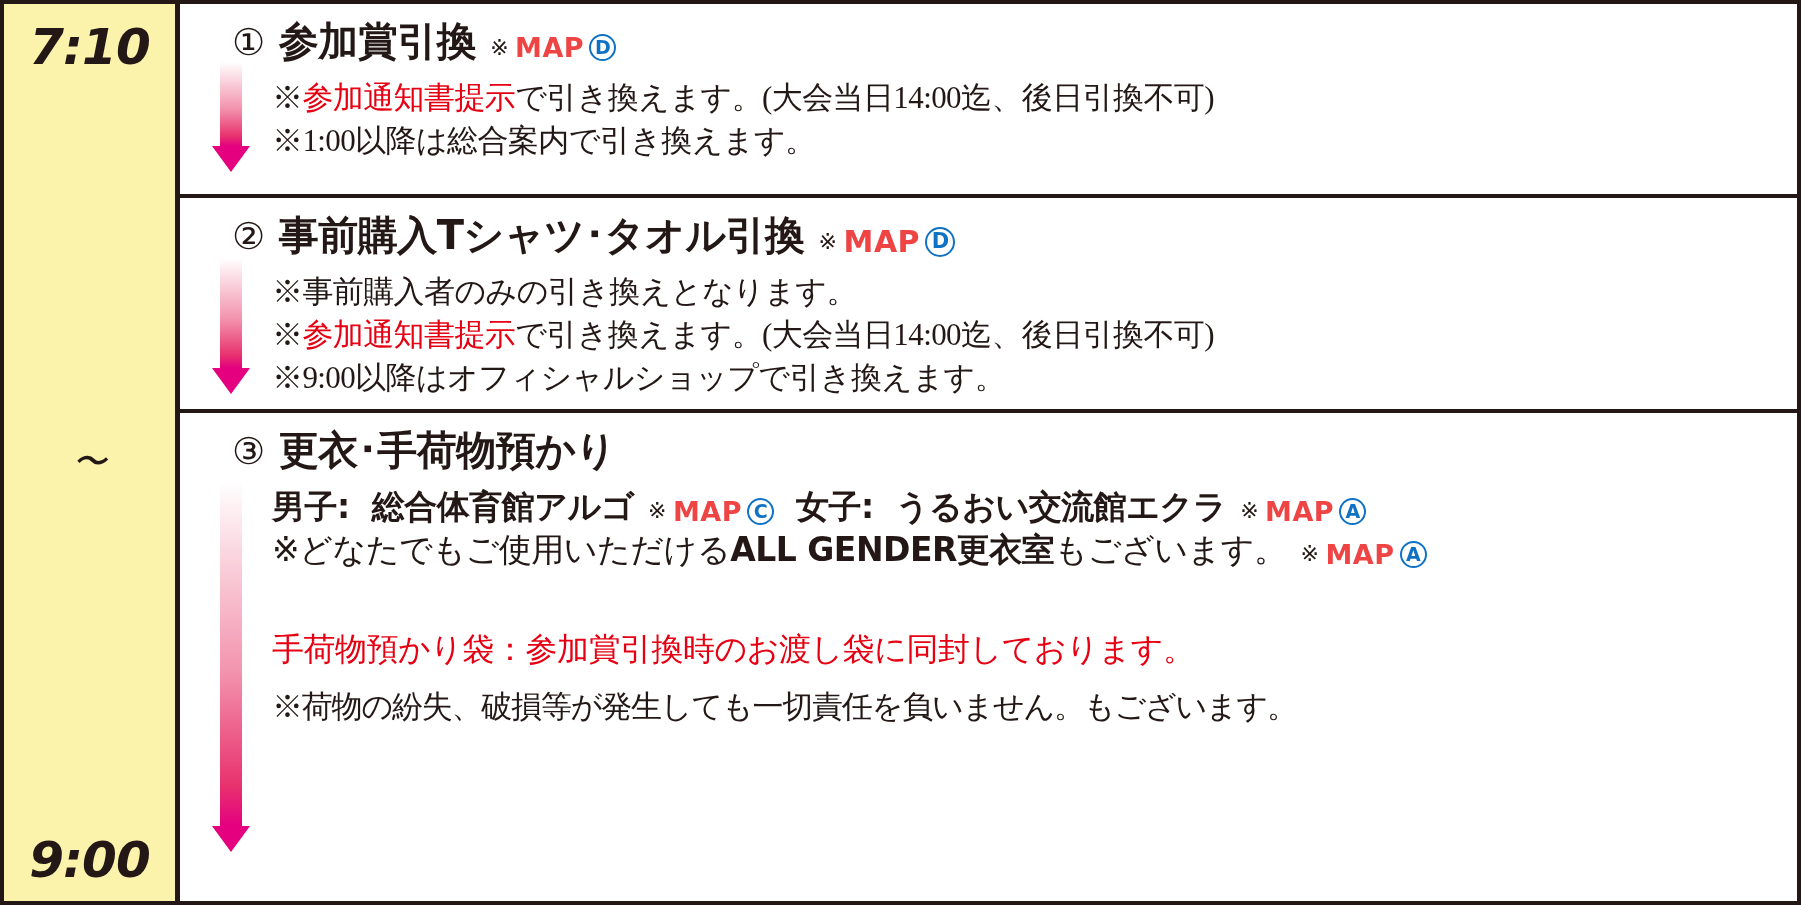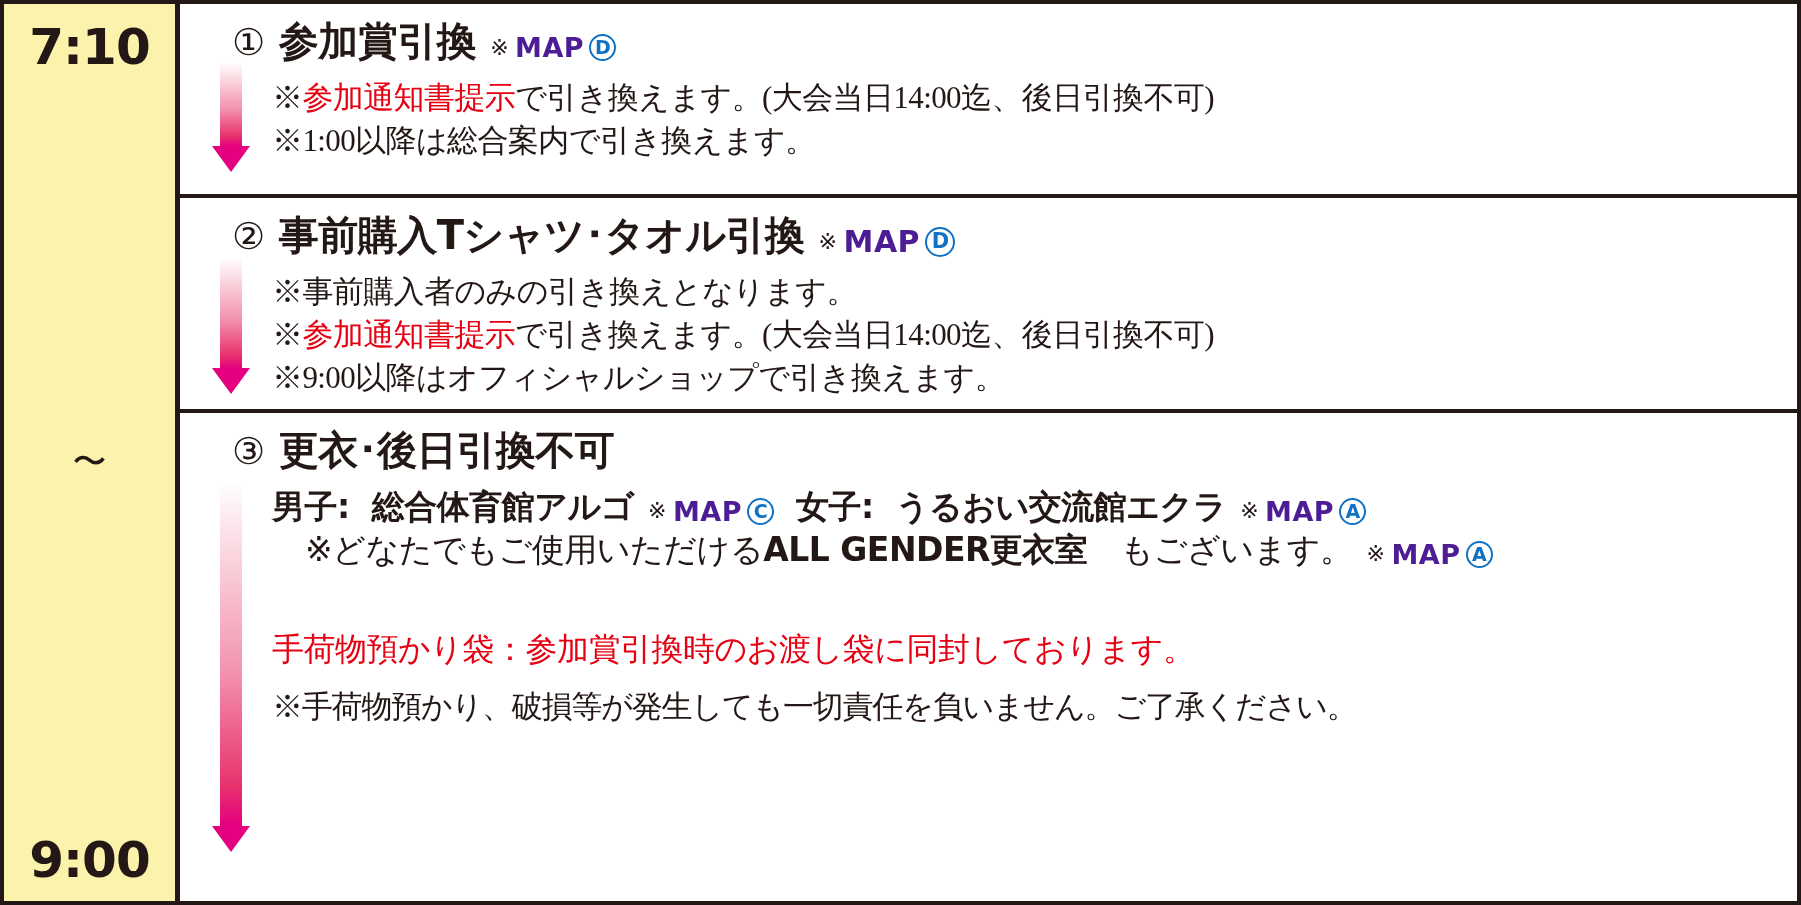--- a/index.html
+++ b/index.html
@@ -21,20 +21,21 @@
     flex: 0 0 180px;
     background: #fbf2ab;
     border: 4px solid #231815;
     border-right: 5px solid #231815;
     display: flex;
     flex-direction: column;
     align-items: center;
     justify-content: space-between;
     padding: 18px 0 16px 0;
     position: relative;
+    font-style: italic;
   }
   .time-val {
     font-size: 50px;
     font-weight: 700;
     color: #231815;
     letter-spacing: -1px;
     line-height: 1;
   }
   .time-tilde {
     font-size: 34px;
@@ -117,21 +118,21 @@
     white-space: nowrap;
     margin-left: 14px;
   }
   .maptag .kome {
     color: #231815;
     font-size: 22px;
     font-weight: 400;
     margin-right: 7px;
   }
   .maptag .mapword {
-    color: #4c1d95;
+    color: #ef4444;
     font-weight: 700;
     font-size: 27px;
     letter-spacing: 0.5px;
   }
   .maptag .circ {
     display: inline-flex;
     align-items: center;
     justify-content: center;
     width: 27px; height: 27px;
     margin-left: 5px;
@@ -168,21 +169,21 @@
     font-size: 33px;
     font-weight: 700;
     color: #231815;
     letter-spacing: -0.5px;
     white-space: nowrap;
     display: flex;
     align-items: baseline;
     line-height: 1.3;
   }
   .venueline .gap { display: inline-block; width: 22px; }
-  .venueline .normal { font-weight: 400; margin-left: 33px; }
+  .venueline .normal { font-weight: 400; }
   .sp-1 { height: 8px; }
   .sp-2 { height: 14px; }
 </style>
 </head>
 <body>
 
 <div class="schedule">
 
   <div class="time-col">
     <div class="time-val">7:10</div>
@@ -246,21 +247,21 @@
     <div class="row row-3">
       <div class="gutter">
         <div class="arrow">
           <div class="shaft"></div>
             <div class="head"></div>
         </div>
       </div>
       <div class="body">
         <div class="heading">
           <span class="num">③</span>
-          <span class="title">更衣･後日引換不可</span>
+          <span class="title">更衣･手荷物預かり</span>
         </div>
         <div class="sp-1"></div>
 
         <div class="venueline">
           <span>男子:</span>
           <span class="gap"></span>
           <span>総合体育館アルゴ</span>
           <span class="maptag">
             <span class="kome">※</span>
             <span class="mapword">MAP</span>
@@ -289,18 +290,18 @@
         </div>
 
         <div class="sp-2"></div>
 
         <div class="redline">
           <span>手荷物預かり袋：</span><span>参加賞引換時のお渡し袋に同封しております。</span>
         </div>
 
         <div class="sp-2"></div>
 
-        <div class="line tight">※手荷物預かり、破損等が発生しても一切責任を負いません。ご了承ください。</div>
+        <div class="line tight">※荷物の紛失、破損等が発生しても一切責任を負いません。もございます。</div>
       </div>
     </div>
 
   </div>
 </div>
 
 </body></html>

